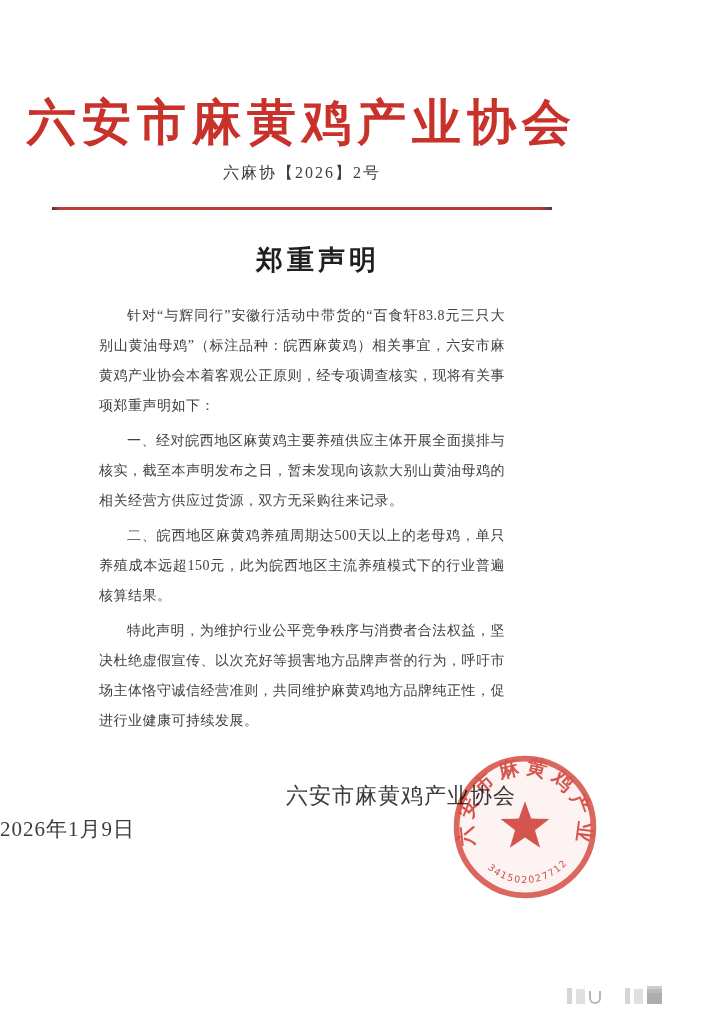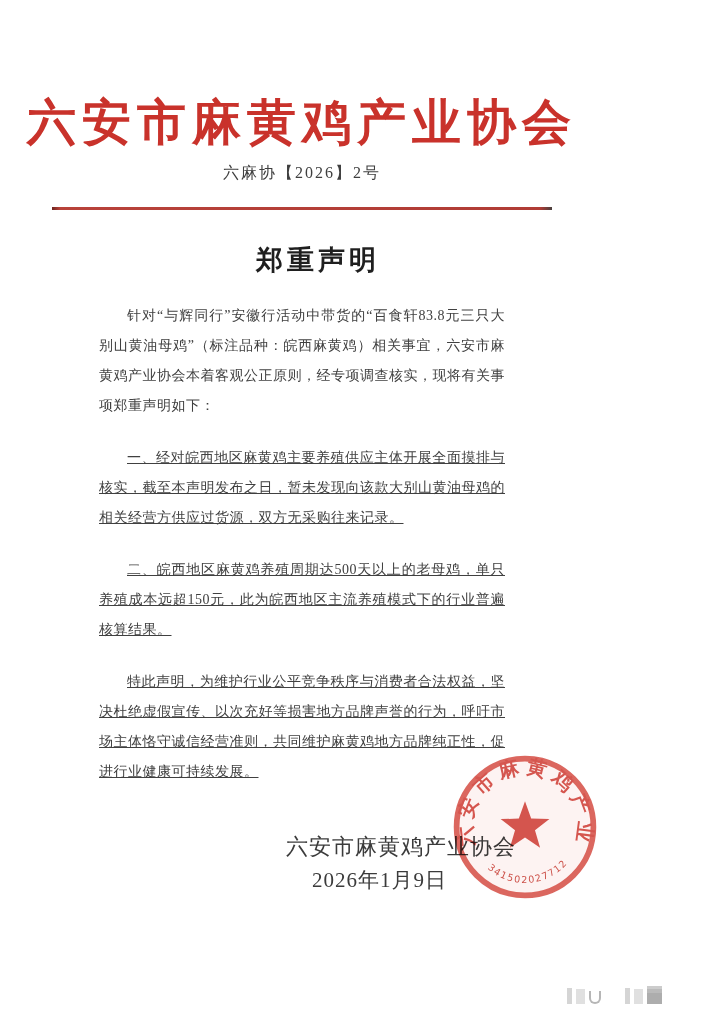--- a/index.html
+++ b/index.html
@@ -54,34 +54,34 @@
     font-size: 14px;
     line-height: 30px;
     letter-spacing: 0.5px;
     color: #404040;
     text-align: justify;
   }
   .body-text p {
     margin: 0;
     text-indent: 2em;
   }
-  .body-text p + p { margin-top: 22px; text-decoration: underline; }
+  .body-text p + p { margin-top: 5px; }
 
   .closing { position: relative; margin-top: 45px; }
   .signature {
     text-align: right;
     padding-right: 88px;
     font-size: 22px;
     letter-spacing: 1px;
     color: #3b3b3b;
     line-height: 30px;
   }
   .date {
     margin-top: 4px;
-    text-align: right;
+    text-align: left;
     padding-right: 157px;
     font-size: 21px;
     letter-spacing: 1px;
     color: #3b3b3b;
     line-height: 28px;
   }
 
   .seal {
     position: absolute;
     left: 449px;

